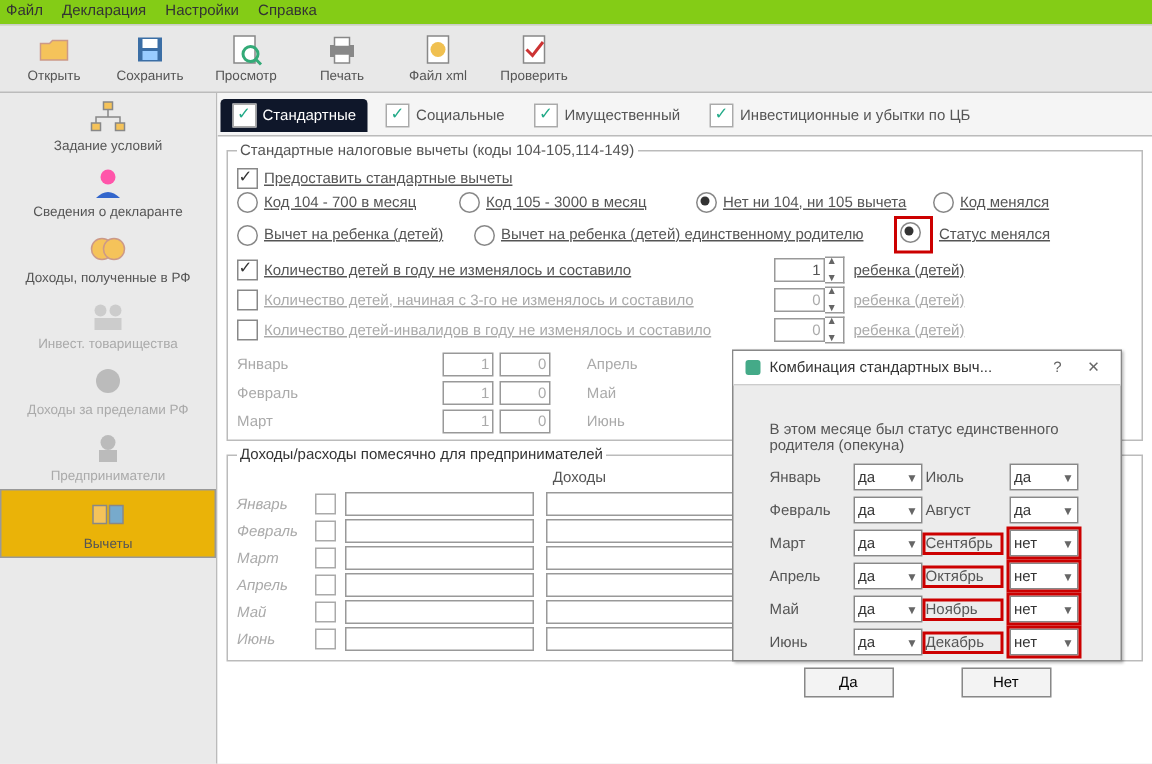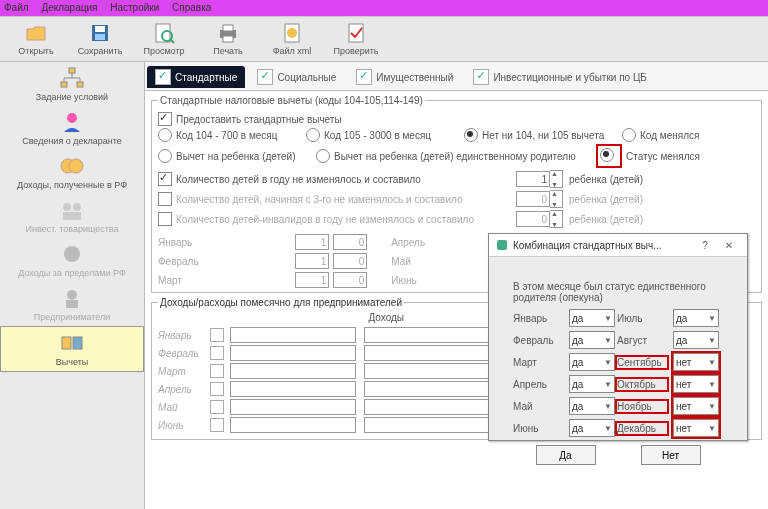--- a/index.html
+++ b/index.html
@@ -1,44 +1,44 @@
 <!DOCTYPE html>
 <html><head>
 <meta charset="utf-8">
 <style>
   html,body{margin:0;padding:0;font-family:Tahoma,Arial,sans-serif;font-size:10px;color:#333;background:#e8e8e8;}
   body{width:768px;height:509px;overflow:hidden;position:relative;}
-  .menubar{background:#d946ef;height:16px;line-height:16px;padding:0 4px;border-bottom:1px solid #ccc;}
+  .menubar{background:#84cc16;height:16px;line-height:16px;padding:0 4px;border-bottom:1px solid #ccc;}
   .menubar span{margin-right:10px;cursor:default;}
   .toolbar{background:#e8e8e8;height:44px;border-bottom:1px solid #bbb;display:flex;align-items:center;padding:0 4px;}
   .tbtn{width:64px;text-align:center;cursor:pointer;}
   .tbtn .ico{display:block;margin:0 auto 1px;}
   .tbtn span.label{font-size:9px;color:#555;}
   .main{display:flex;height:calc(509px - 16px - 44px);}
   .sidebar{width:144px;background:#eaeaea;border-right:1px solid #bbb;}
   .sitem{text-align:center;padding:4px 2px;cursor:pointer;}
-  .sitem.active{background:#fef9c3;border:1px solid #999;}
+  .sitem.active{background:#eab308;border:1px solid #999;}
   .sitem .ico{display:block;margin:0 auto 2px;}
   .sitem span.label{font-size:9px;color:#555;display:block;}
   .sitem.disabled span.label{color:#aaa;}
   .content{flex:1;background:#fff;position:relative;overflow:hidden;}
   .tabs{display:flex;align-items:center;height:28px;background:#f5f5f5;border-bottom:1px solid #bbb;}
   .tab{display:flex;align-items:center;height:22px;padding:0 8px;font-size:10px;color:#555;cursor:pointer;margin:2px 2px 0 2px;}
   .tab.active{background:#0f172a;color:#fff;border-radius:3px 3px 0 0;}
   .tab .tico{width:14px;height:14px;background:#fff;border:1px solid #aaa;margin-right:4px;display:inline-block;position:relative;}
   .tab.active .tico{background:#fff;}
   .tico::after{content:"✓";position:absolute;left:2px;top:-1px;color:#2a8;font-size:11px;}
   .fieldset{border:1px solid #bbb;margin:4px 6px;padding:4px 6px;}
   .fieldset legend{font-size:10px;color:#555;}
   .row{display:flex;align-items:center;margin:2px 0;}
   .row .radio,.row .check{width:12px;height:12px;border:1px solid #888;margin-right:4px;display:inline-block;position:relative;background:#fff;}
   .row .radio{border-radius:50%;}
   .row .radio.checked::after{content:"";position:absolute;width:6px;height:6px;background:#333;border-radius:50%;left:2px;top:2px;}
   .row .check.checked::after{content:"✓";position:absolute;left:0;top:-2px;font-size:11px;color:#333;}
-  .row span.opt{font-size:10px;color:#555;}
+  .row span.opt{font-size:10px;color:#555;text-decoration:underline;}
   .row span.opt.disabled{color:#aaa;}
   input.tiny{width:28px;height:14px;border:1px solid #999;font-size:10px;text-align:right;padding:0 2px;color:#aaa;}
   input.tinye{width:28px;height:14px;border:1px solid #999;font-size:10px;text-align:right;padding:0 2px;color:#555;}
   .spinb{display:inline-block;width:12px;height:16px;border:1px solid #999;border-left:none;vertical-align:top;position:relative;}
   .spinb::before{content:"▲";position:absolute;left:1px;top:-1px;font-size:7px;color:#666;}
   .spinb::after{content:"▼";position:absolute;left:1px;bottom:-1px;font-size:7px;color:#666;}
   .monthgrid{display:grid;grid-template-columns:auto 34px 34px 16px auto 34px 34px 16px auto;row-gap:3px;column-gap:4px;align-items:center;}
   .mlabel{font-size:10px;color:#aaa;}
   fieldset.incexp{border:1px solid #bbb;margin:4px 6px;padding:4px 6px;}
   .ieheader{display:flex;justify-content:space-around;font-size:10px;color:#555;margin-bottom:4px;}

